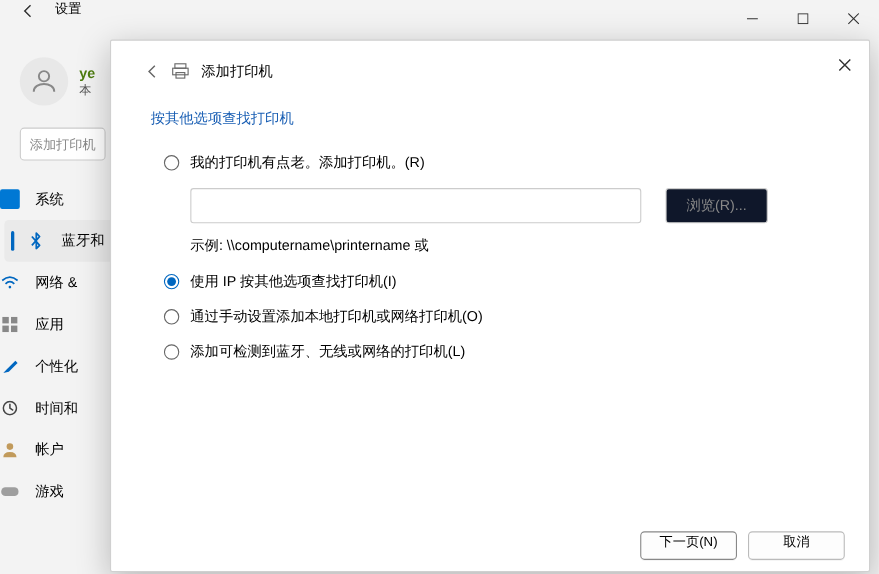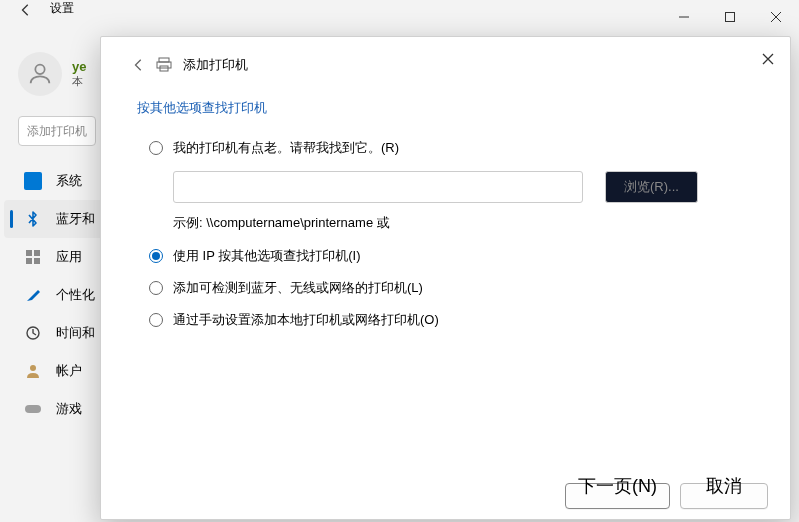--- a/index.html
+++ b/index.html
@@ -15,21 +15,21 @@
 
 .sidebar { width: 110px; padding-top: 18px; }
 .account { display: flex; align-items: center; margin: 0 0 20px 18px; }
 .avatar { width: 44px; height: 44px; border-radius: 50%; background: #e8e8e8; display: flex; align-items: center; justify-content: center; color: #666; }
 .avatar svg { width: 28px; height: 28px; }
 .account-name { margin-left: 10px; font-size: 13px; font-weight: 600; color: #4d7c0f; }
 .account-sub { margin-left: 10px; font-size: 11px; color: #555; }
 
 .search-box { margin: 0 0 16px 18px; width: 78px; height: 30px; border: 1px solid #ccc; border-radius: 4px; background: #fff; padding: 0 8px; font-size: 12px; color: #888; display: flex; align-items: center; }
 
-.nav-item { height: 38px; display: flex; align-items: center; padding-left: 24px; font-size: 13px; color: #000; position: relative; }
+.nav-item { height: 38px; display: flex; align-items: center; font-size: 13px; color: #000; position: relative; }
 .nav-item.active::before { content: ""; position: absolute; left: 6px; top: 10px; bottom: 10px; width: 3px; background: #0067C0; border-radius: 2px; }
 .nav-item.active { background: #eaeaea; border-radius: 4px; margin: 0 4px; padding-left: 20px; }
 .nav-icon { width: 18px; height: 18px; margin-right: 14px; display: flex; align-items: center; justify-content: center; }
 .nav-icon.system { background: #0078D4; border-radius: 2px; }
 .nav-icon.bt { color: #0067C0; font-weight: bold; font-size: 14px; }
 .nav-icon.wifi { color: #0067C0; }
 .nav-icon.personal { color: #0067C0; }
 .nav-icon.apps svg { fill: #888; }
 .nav-icon.accounts { color: #8a6d3b; }
 .nav-icon.time { color: #444; }
@@ -55,21 +55,21 @@
 .radio-row { display: flex; align-items: flex-start; margin-bottom: 14px; font-size: 13px; color: #000; }
 .radio { width: 14px; height: 14px; border: 1.5px solid #666; border-radius: 50%; margin-right: 10px; margin-top: 2px; flex-shrink: 0; position: relative; background: #fff; }
 .radio.checked { border-color: #0067C0; }
 .radio.checked::after { content: ""; position: absolute; left: 2px; top: 2px; right: 2px; bottom: 2px; background: #0067C0; border-radius: 50%; }
 .share-group { margin-left: 24px; margin-top: 8px; margin-bottom: 14px; }
 .share-input-row { display: flex; gap: 22px; align-items: center; }
 .share-input { flex: 1; max-width: 410px; height: 32px; border: 1px solid #ccc; border-radius: 3px; background: #fff; }
 .browse-btn { height: 32px; padding: 0 18px; border: 1px solid #ccc; border-radius: 3px; background: #0f172a; font-size: 13px; color: #888; display: flex; align-items: center; }
 .example-text { font-size: 13px; color: #000; margin-top: 10px; line-height: 1.5; }
 .dialog-footer { height: 46px; display: flex; justify-content: flex-end; align-items: center; gap: 10px; padding-right: 22px; border-top: 0; }
-.footer-btn { height: 26px; min-width: 88px; border: 1px solid #bbb; border-radius: 4px; background: #fdfdfd; font-size: 18px; display: flex; align-items: flex-end; justify-content: center; padding: 10px 12px; box-shadow: 0 1px 0 rgba(0,0,0,0.04); }
+.footer-btn { height: 26px; min-width: 88px; border: 1px solid #bbb; border-radius: 4px; background: #fdfdfd; font-size: 12px; display: flex; align-items: flex-start; justify-content: center; padding: 0 12px; box-shadow: 0 1px 0 rgba(0,0,0,0.04); }
 .footer-btn.primary { border-color: #888; }
 </style>
 </head>
 <body>
 
 <div class="titlebar">
   <div class="back">
     <svg width="14" height="14" viewBox="0 0 16 16">
         <path d="M10 2 L4 8 L10 14" stroke="#333" stroke-width="1.5" fill="none"></path>
       </svg>
@@ -115,20 +115,30 @@
       <span class="nav-icon system"></span>
       <span>系统</span>
     </div>
     <div class="nav-item active">
       <span class="nav-icon bt">
         <svg width="14" height="16" viewBox="0 0 14 16">
             <path d="M3 4 L10 12 L7 15 L7 1 L10 4 L3 12" stroke="#0067C0" stroke-width="1.6" fill="none" stroke-linejoin="round"></path>
           </svg>
       </span>
       <span>蓝牙和</span>
+    </div>
+    <div class="nav-item">
+      <span class="nav-icon wifi">
+        <svg width="16" height="12" viewBox="0 0 16 12">
+            <path d="M1 4 Q8 -2 15 4" stroke="#0067C0" stroke-width="1.5" fill="none"></path>
+            <path d="M4 7 Q8 3 12 7" stroke="#0067C0" stroke-width="1.5" fill="none"></path>
+            <circle cx="8" cy="10" r="1.2" fill="#0067C0"></circle>
+          </svg>
+      </span>
+      <span>网络 &amp;</span>
     </div>
     <div class="nav-item">
       <span class="nav-icon apps">
         <svg width="14" height="14" viewBox="0 0 14 14">
             <rect x="0" y="0" width="6" height="6"></rect>
             <rect x="8" y="0" width="6" height="6"></rect>
             <rect x="0" y="8" width="6" height="6"></rect>
             <rect x="8" y="8" width="6" height="6"></rect>
           </svg>
       </span>
@@ -225,21 +235,21 @@
           <rect x="4" y="9" width="8" height="5" fill="none" stroke="#666"></rect>
         </svg>
     </div>
     <div class="dialog-title">添加打印机</div>
   </div>
   <div class="dialog-subtitle">按其他选项查找打印机</div>
 
   <div class="dialog-body">
     <label class="radio-row">
       <span class="radio"></span>
-      <span>我的打印机有点老。请帮我找到它。(R)</span>
+      <span>我的打印机有点老。添加打印机。(R)</span>
     </label>
 
     <div class="share-group">
       <div class="share-input-row">
         <input class="share-input" type="text" style="">
         <div class="browse-btn">
             <span>浏览(R)...</span>
           </div>
       </div>
       <div class="example-text">
@@ -247,26 +257,26 @@
       </div>
     </div>
 
     <label class="radio-row">
       <span class="radio checked"></span>
       <span>使用 IP 按其他选项查找打印机(I)</span>
     </label>
 
     <label class="radio-row">
       <span class="radio"></span>
+      <span>通过手动设置添加本地打印机或网络打印机(O)</span>
+    </label>
+
+    <label class="radio-row">
+      <span class="radio"></span>
       <span>添加可检测到蓝牙、无线或网络的打印机(L)</span>
-    </label>
-
-    <label class="radio-row">
-      <span class="radio"></span>
-      <span>通过手动设置添加本地打印机或网络打印机(O)</span>
     </label>
   </div>
 
   <div class="dialog-footer">
     <div class="footer-btn primary">
         <span>下一页(N)</span>
       </div>
     <div class="footer-btn">
         <span>取消</span>
       </div>

